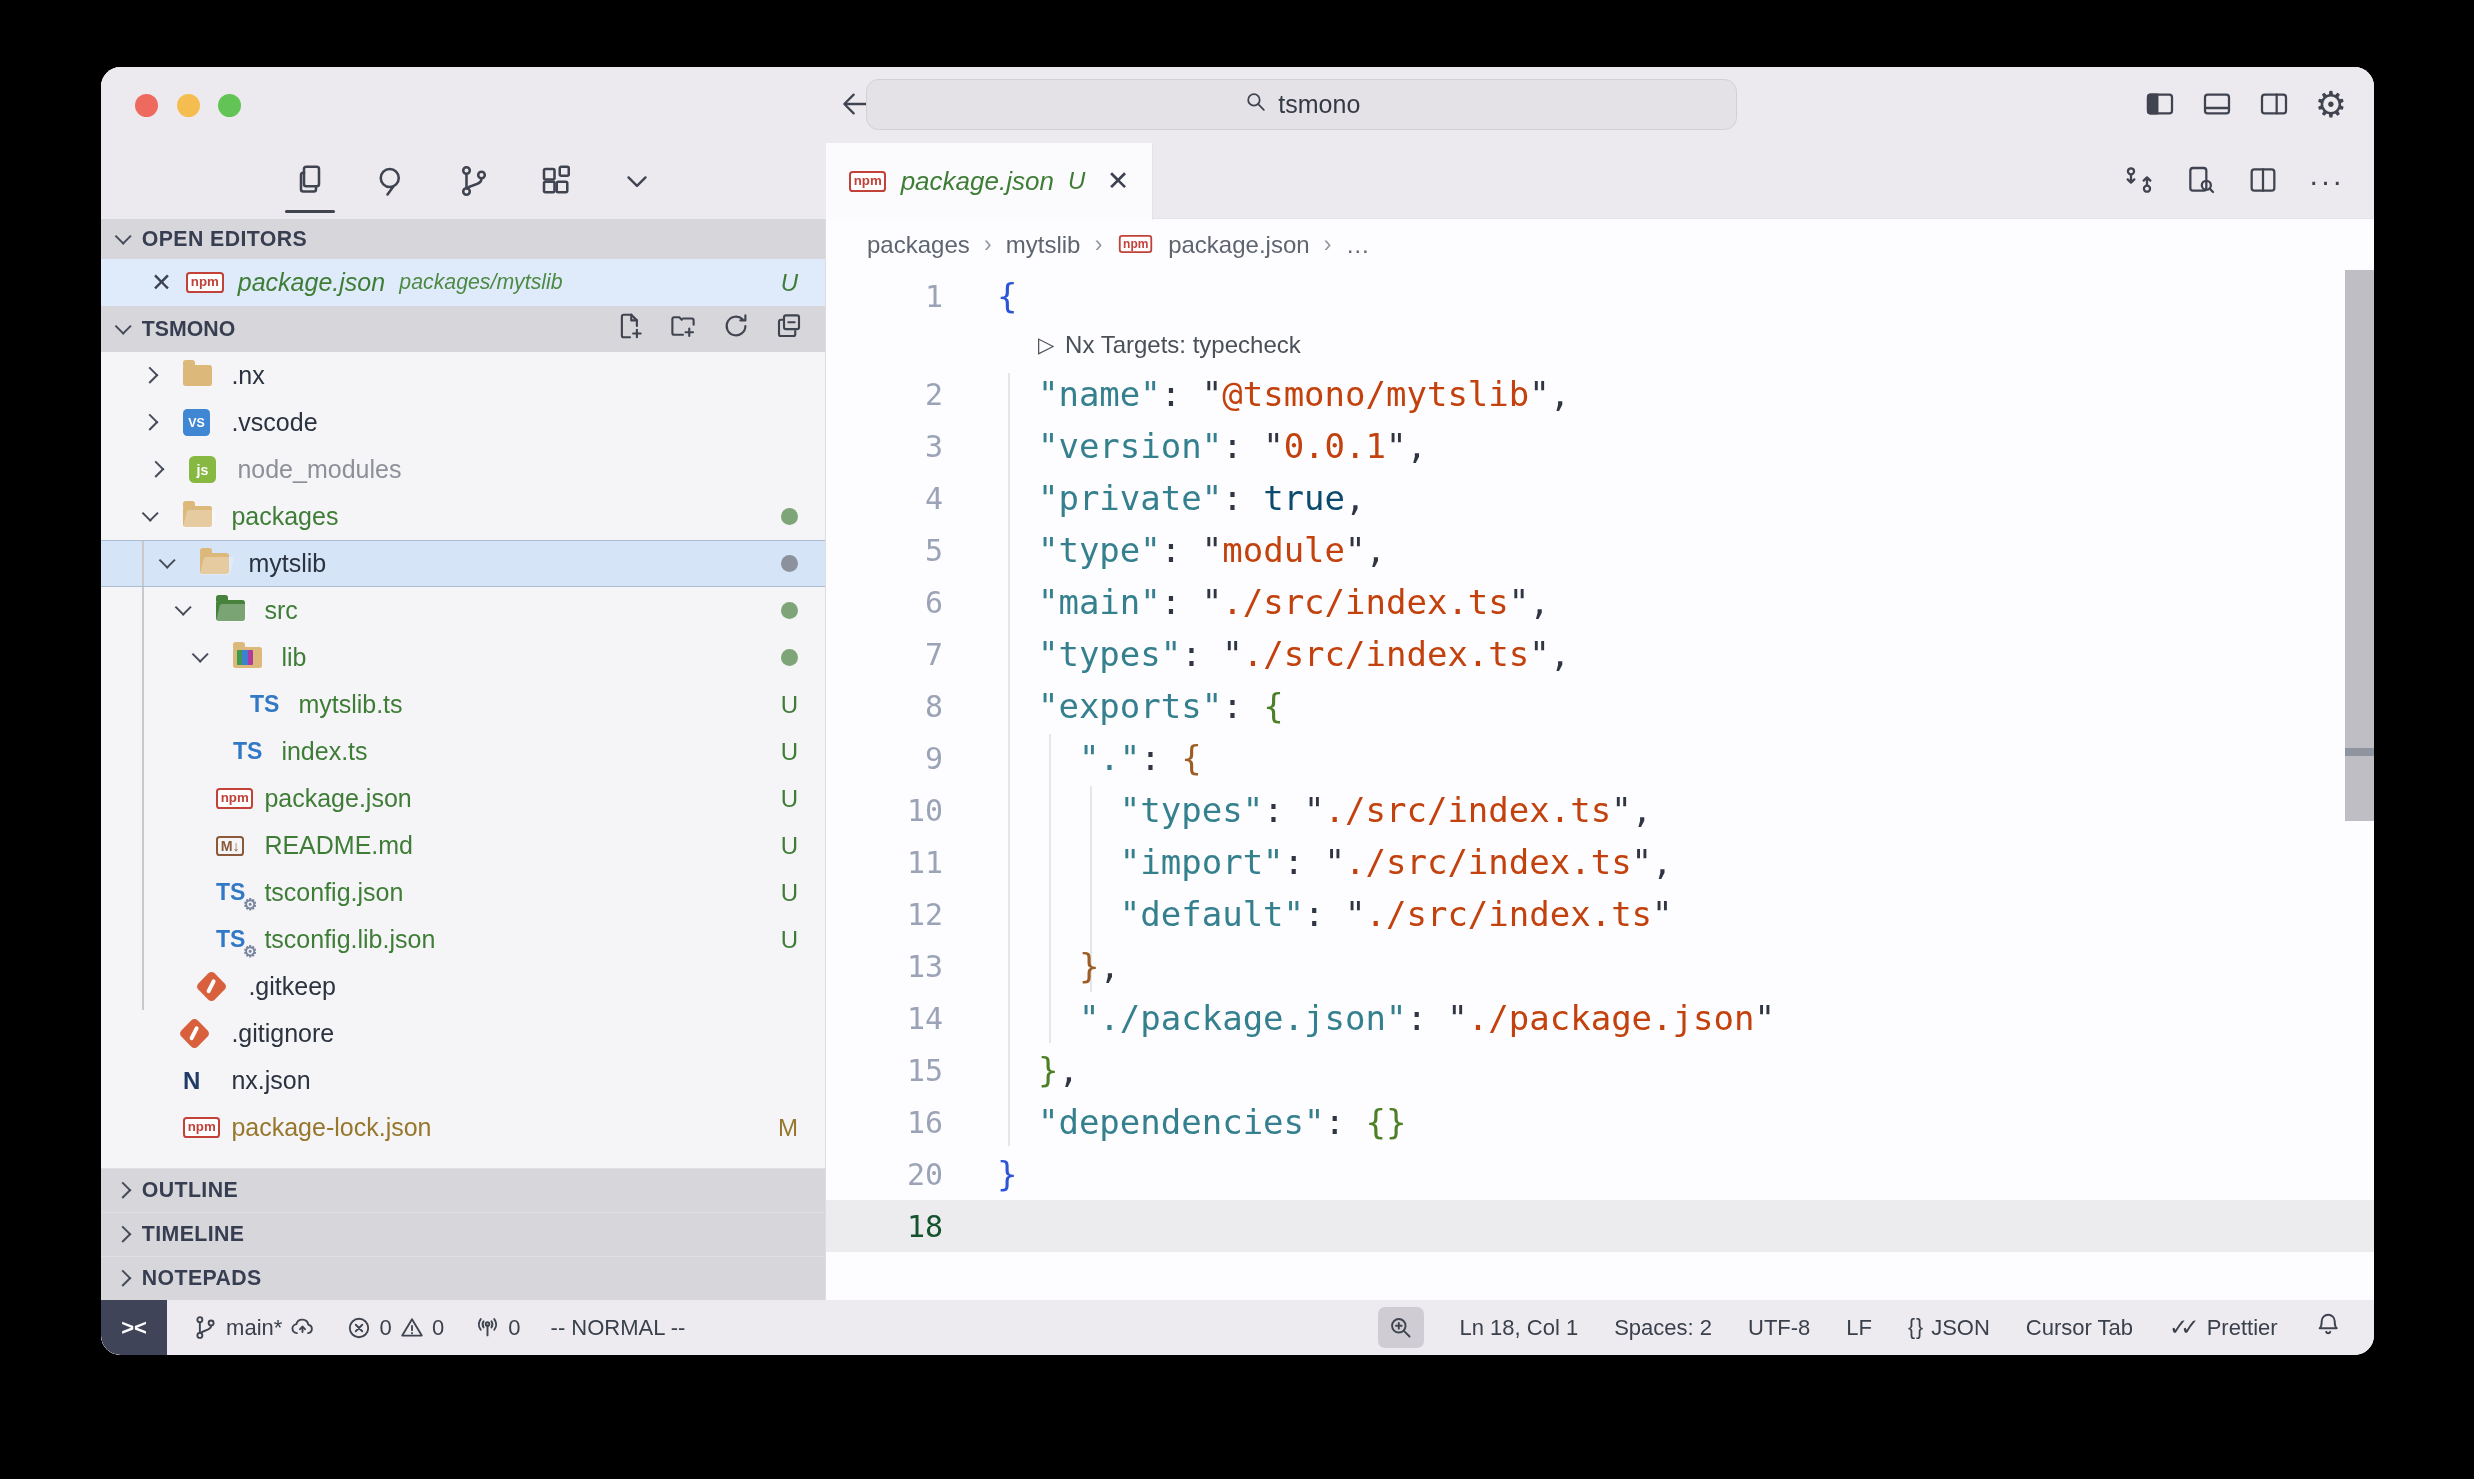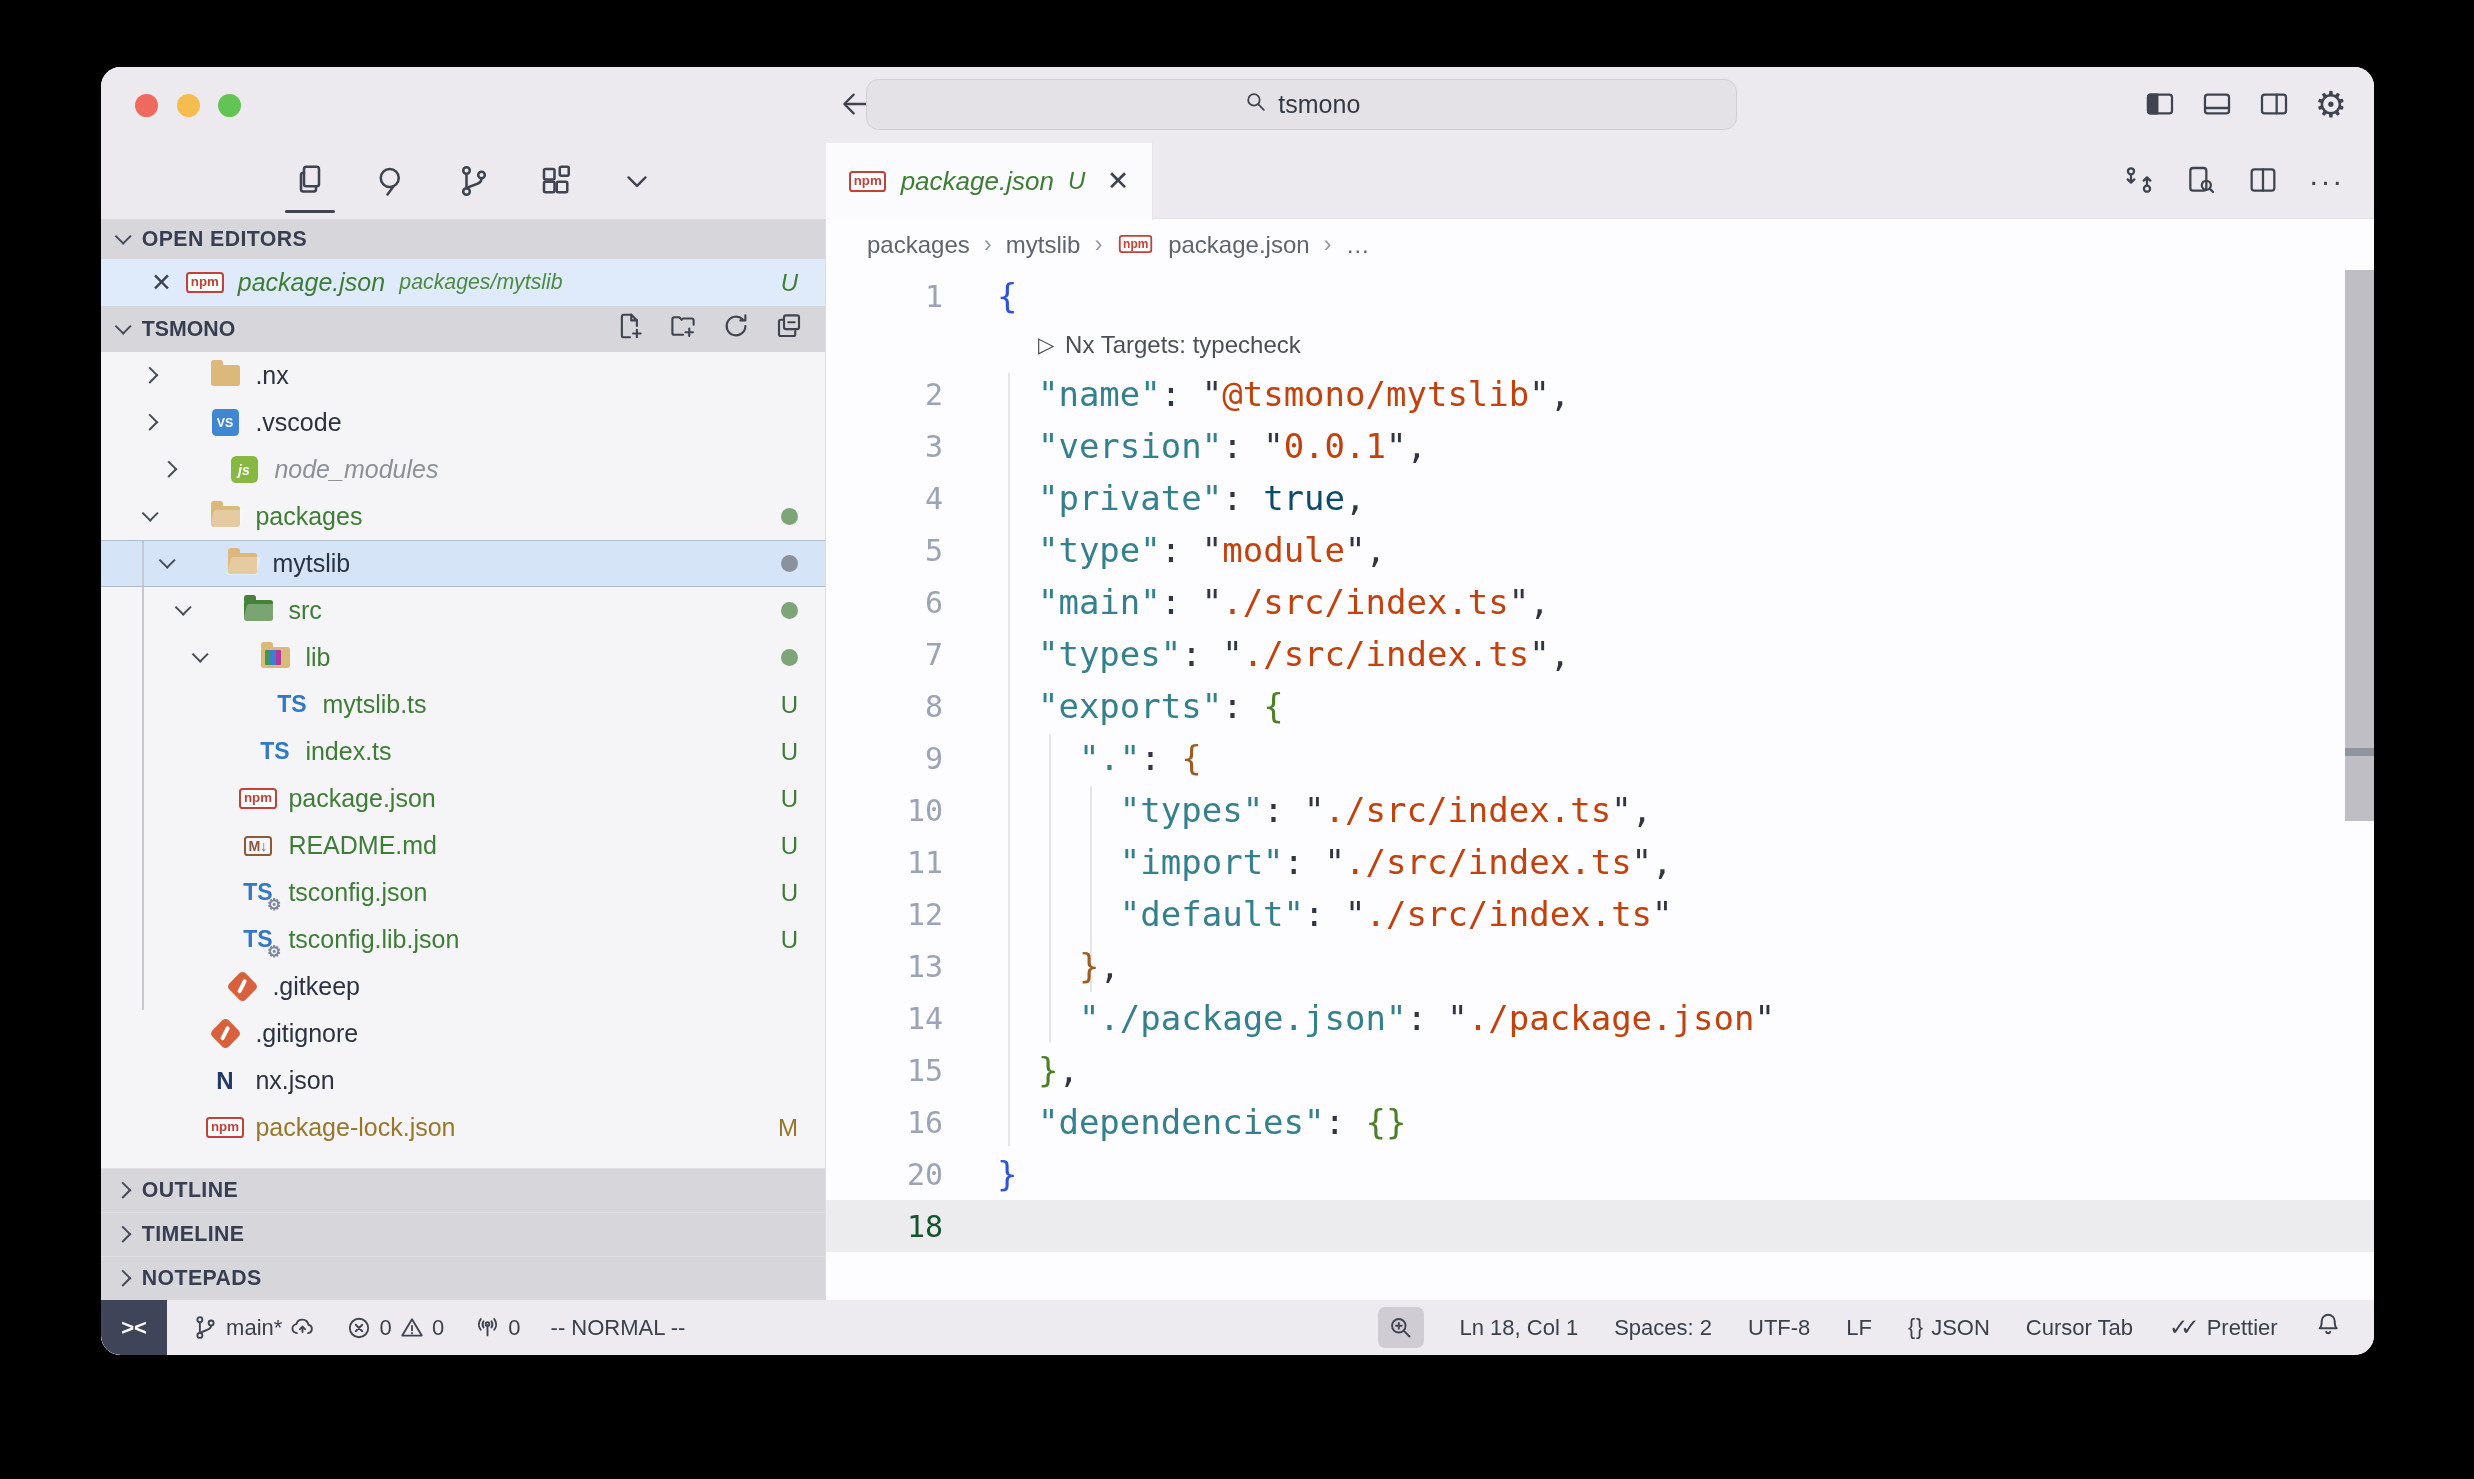--- a/index.html
+++ b/index.html
@@ -74,21 +74,21 @@
   .tree-row.sel { background:#d5e4f6; border-top:1.8px solid #abbdd3; border-bottom:1.8px solid #abbdd3; }
   .tree-row .label { margin-left:12.4px; white-space:nowrap; }
   .tree-row .badge { margin-left:auto; }
   .t-green{color:#3e7d36;} .t-gray{color:#8c9099;} .t-dark{color:#2b3240;} .t-yellow{color:#97772c;}
   .dot { width:17px; height:17px; border-radius:50%; }
   .dot.g{background:#7da578;} .dot.gray{background:#8b919d;}
   .blet { font-size:24px; } .blet.u{color:#3e7d36;} .blet.m{color:#97772c;}
   .indent-bar { position:absolute; left:0; top:0; bottom:0; width:1.8px; background:#c9c8cd; }
 
   
-  .ti { width:36px; height:36px; flex:none; display:flex; align-items:center; justify-content:center; position:relative;margin-left:24px; }
+  .ti { width:36px; height:36px; flex:none; display:flex; align-items:center; justify-content:flex-start; position:relative; }
   .ic-folder { width:29px; height:21.3px; background:#dcb87b; border-radius:2.7px; position:relative; }
   .ic-folder::before { content:""; position:absolute; top:-5.3px; left:0; width:12.4px; height:6.2px;
                        background:inherit; border-radius:2.7px 2.7px 0 0; }
   .ic-folder.open::after { content:""; position:absolute; left:1.8px; right:-2.7px; top:4.4px; bottom:-0.9px;
                        background:rgba(255,255,255,.28); transform:skewX(-14deg); border-radius:1.8px; }
   .ic-folder.green { background:#47823d; }
   .ic-folder.lib::after { content:""; position:absolute; left:4.4px; top:3.6px; bottom:2.7px; width:16px;
       background:linear-gradient(90deg,#3e9a4e 0 5.3px,#3f7fd0 5.3px 10.7px,#b0399d 10.7px 16px); border-radius:0.9px; }
   .gbox { display:flex; align-items:center; justify-content:center; font-weight:bold; }
   .ic-npm { border:2.7px solid #c2423a; color:#c2423a; background:#fff; border-radius:3.6px;
@@ -335,21 +335,21 @@
             </div>
             <div class="tree-row" style="padding-left: 43px;">
               <span class="chevslot">
                 <span class="chev right"></span>
               </span>
               <span class="ti">
                 <span class="gbox ic-vs">VS</span>
               </span>
               <span class="label t-dark">.vscode</span>
             </div>
-            <div class="tree-row" style="padding-left: 62px; font-style: italic;">
+            <div class="tree-row" style="padding-left: 49px;">
               <span class="chevslot">
                 <span class="chev right"></span>
               </span>
               <span class="ti">
                 <span class="gbox ic-js">js</span>
               </span>
               <span class="label t-gray">node_modules</span>
             </div>
             <div class="tree-row" style="padding-left: 43px;">
               <span class="chevslot">

